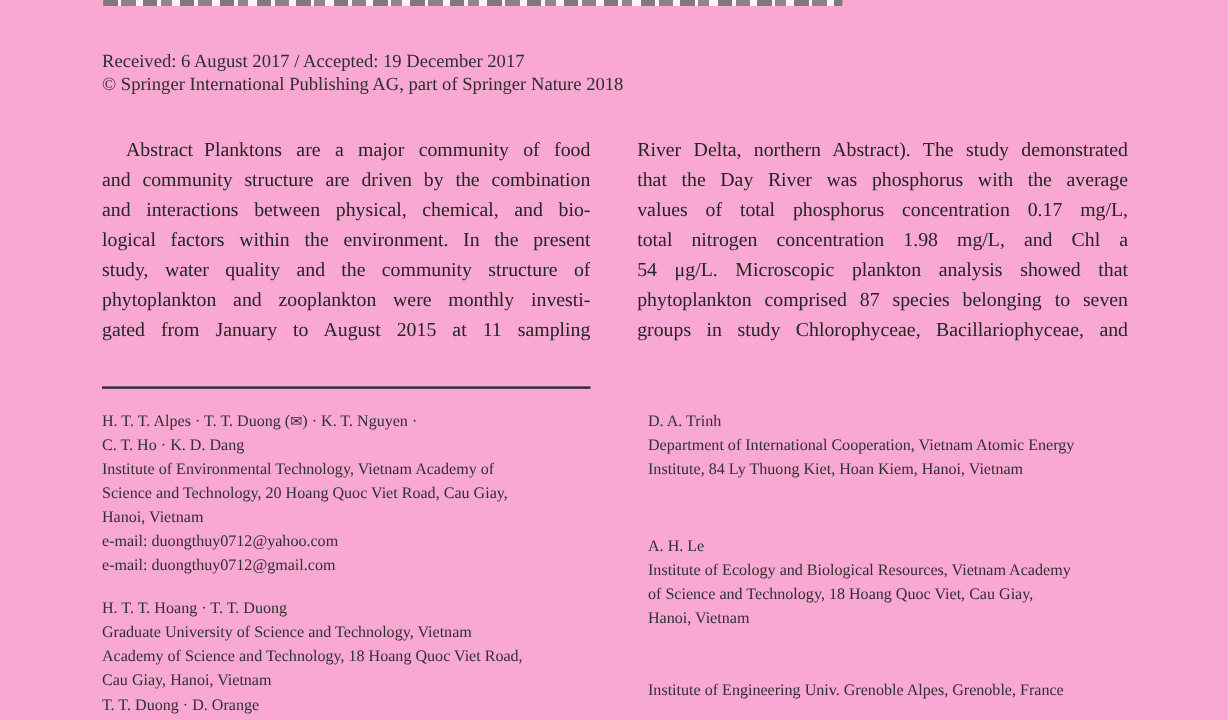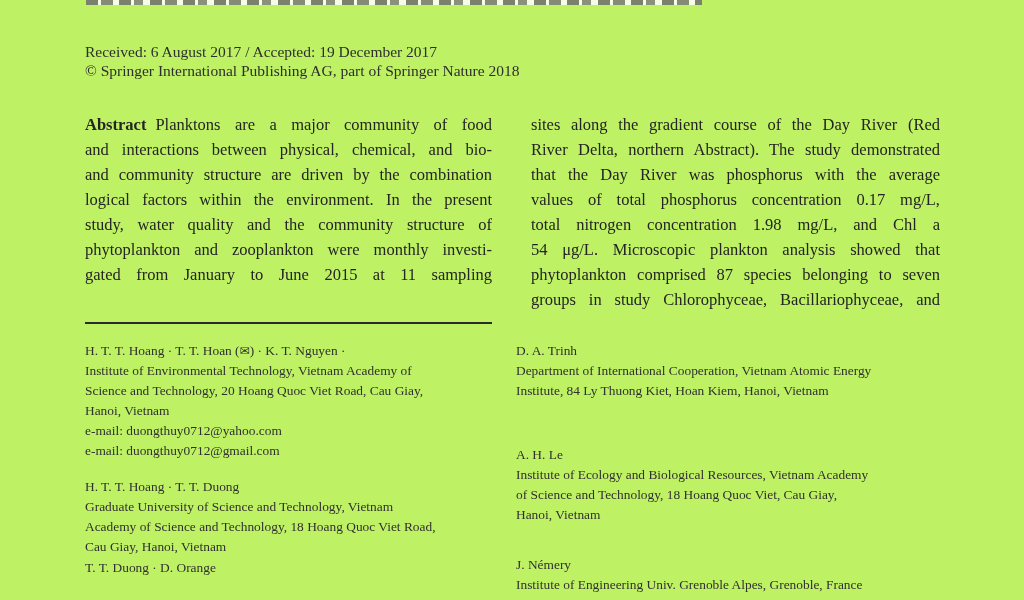--- a/index.html
+++ b/index.html
@@ -1,87 +1,87 @@
 <!DOCTYPE html>
 <html><head>
 <meta charset="utf-8">
 <style>
   html,body { margin:0; padding:0; background:#ffffff; }
   .page {
-    position:relative; width:1024px; height:600px; background:#bef264;
+    position:relative; width:1024px; height:600px; background:#f9a8d4;
     font-family:"Liberation Serif", serif; color:#262626; overflow:hidden;
   }
   
   .cutoff {
     position:absolute; left:86px; top:0; width:616px; height:5px;
     background:repeating-linear-gradient(90deg,
       #6e6e6e 0 12px, #ffffff 12px 15px,
       #7a7a7a 15px 27px, #ffffff 27px 33px,
       #6e6e6e 33px 45px, #ffffff 45px 48px,
       #808080 48px 57px, #ffffff 57px 64px);
     opacity:.85;
   }
   .meta { position:absolute; left:85px; top:42px; font-size:15.5px; line-height:19px; color:#2e2e2e; }
   .abs { position:absolute; top:112px; width:407px; font-size:16.5px; color:#242424; }
   .abs-left  { left:85px; }
   .abs-right { left:531px; width:409px; }
   .aline {
     height:25px; line-height:25px; white-space:nowrap;
     text-align:justify; text-align-last:justify; overflow:hidden;
   }
-  .abs-label { font-weight:bold; margin-right:9px; }
+  .abs-label { font-weight:normal; margin-right:9px;margin-left:20px; }
   .rule { position:absolute; left:85px; top:322px; width:407px; height:2px; background:#2b2b2b; }
   .fn { position:absolute; top:341px; width:432px; font-size:13.4px; color:#303030; }
   .fn-left  { left:85px; }
-  .fn-right { left:516px; }
+  .fn-right { left:540px; }
   .fline { line-height:20px; height:20px; white-space:nowrap; }
   .mb16 { margin-bottom:16px; }
   .mb13 { margin-bottom:1px; }
   .mb44 { margin-bottom:44px; }
-  .mb30 { margin-bottom:30px; }
+  .mb30 { margin-bottom:40px; }
   .env { font-family:"DejaVu Sans", sans-serif; font-size:12px; }
 </style>
 </head>
 <body>
 
 <div class="page">
 
   <div class="cutoff"></div>
 
   <div class="meta">
     <div class="meta-line">Received: 6 August 2017 / Accepted: 19 December 2017</div>
     <div class="meta-line">© Springer International Publishing AG, part of Springer Nature 2018</div>
   </div>
 
   <div class="abs abs-left">
     <div class="aline"><b class="abs-label">Abstract</b><span>Planktons are a major community of food</span></div>
+    <div class="aline">and community structure are driven by the combination</div>
     <div class="aline">and interactions between physical, chemical, and bio-</div>
-    <div class="aline">and community structure are driven by the combination</div>
     <div class="aline">logical factors within the environment. In the present</div>
     <div class="aline">study, water quality and the community structure of</div>
     <div class="aline">phytoplankton and zooplankton were monthly investi-</div>
-    <div class="aline">gated from January to June 2015 at 11 sampling</div>
+    <div class="aline">gated from January to August 2015 at 11 sampling</div>
   </div>
 
   <div class="abs abs-right">
-    <div class="aline">sites along the gradient course of the Day River (Red</div>
     <div class="aline">River Delta, northern Abstract). The study demonstrated</div>
     <div class="aline">that the Day River was phosphorus with the average</div>
     <div class="aline">values of total phosphorus concentration 0.17 mg/L,</div>
     <div class="aline">total nitrogen concentration 1.98 mg/L, and Chl a</div>
     <div class="aline">54 μg/L. Microscopic plankton analysis showed that</div>
     <div class="aline">phytoplankton comprised 87 species belonging to seven</div>
     <div class="aline">groups in study Chlorophyceae, Bacillariophyceae, and</div>
   </div>
 
   <div class="rule"></div>
 
   <div class="fn fn-left">
     <div class="fblock mb16">
-      <div class="fline"><span>H. T. T. Hoang · T. T. Hoan (</span><span class="env">✉</span><span>) · K. T. Nguyen ·</span></div>
+      <div class="fline"><span>H. T. T. Alpes · T. T. Duong (</span><span class="env">✉</span><span>) · K. T. Nguyen ·</span></div>
+      <div class="fline">C. T. Ho · K. D. Dang</div>
       <div class="fline">Institute of Environmental Technology, Vietnam Academy of</div>
       <div class="fline">Science and Technology, 20 Hoang Quoc Viet Road, Cau Giay,</div>
       <div class="fline">Hanoi, Vietnam</div>
       <div class="fline">e-mail: duongthuy0712@yahoo.com</div>
       <div class="fline">e-mail: duongthuy0712@gmail.com</div>
     </div>
     <div class="fblock mb13">
       <div class="fline">H. T. T. Hoang · T. T. Duong</div>
       <div class="fline">Graduate University of Science and Technology, Vietnam</div>
       <div class="fline">Academy of Science and Technology, 18 Hoang Quoc Viet Road,</div>
@@ -98,18 +98,17 @@
       <div class="fline">Department of International Cooperation, Vietnam Atomic Energy</div>
       <div class="fline">Institute, 84 Ly Thuong Kiet, Hoan Kiem, Hanoi, Vietnam</div>
     </div>
     <div class="fblock mb30">
       <div class="fline">A. H. Le</div>
       <div class="fline">Institute of Ecology and Biological Resources, Vietnam Academy</div>
       <div class="fline">of Science and Technology, 18 Hoang Quoc Viet, Cau Giay,</div>
       <div class="fline">Hanoi, Vietnam</div>
     </div>
     <div class="fblock">
-      <div class="fline">J. Némery</div>
       <div class="fline">Institute of Engineering Univ. Grenoble Alpes, Grenoble, France</div>
     </div>
   </div>
 
 </div>
 
 </body></html>

